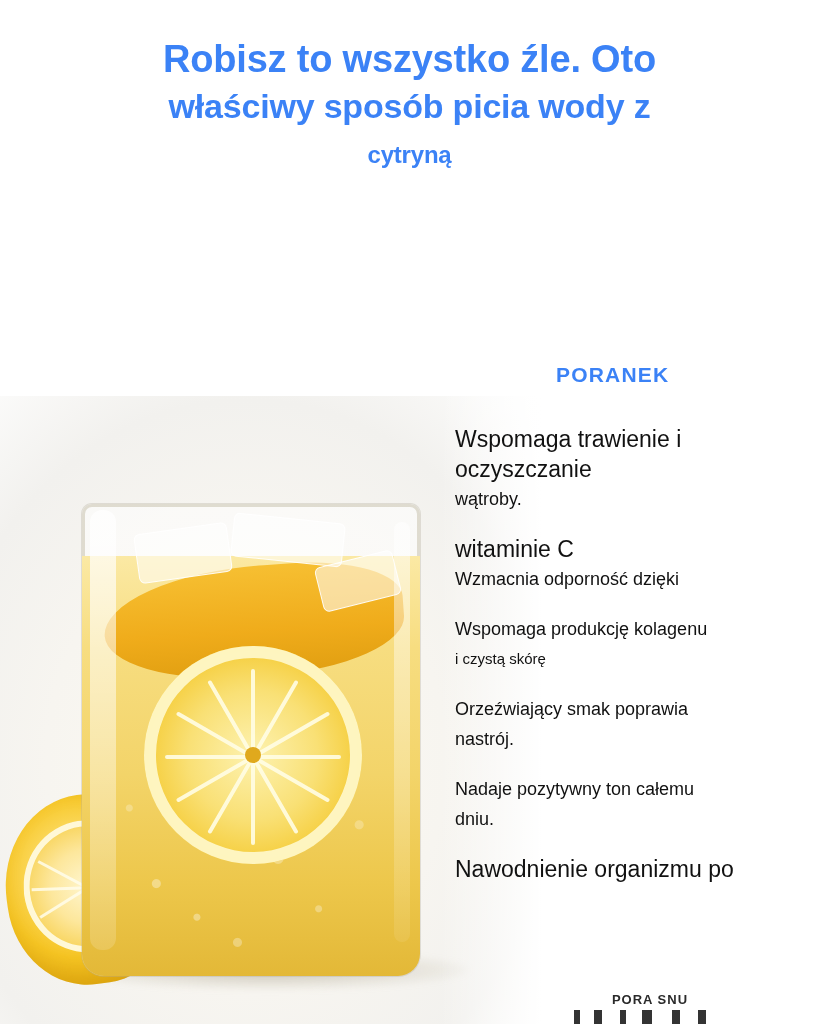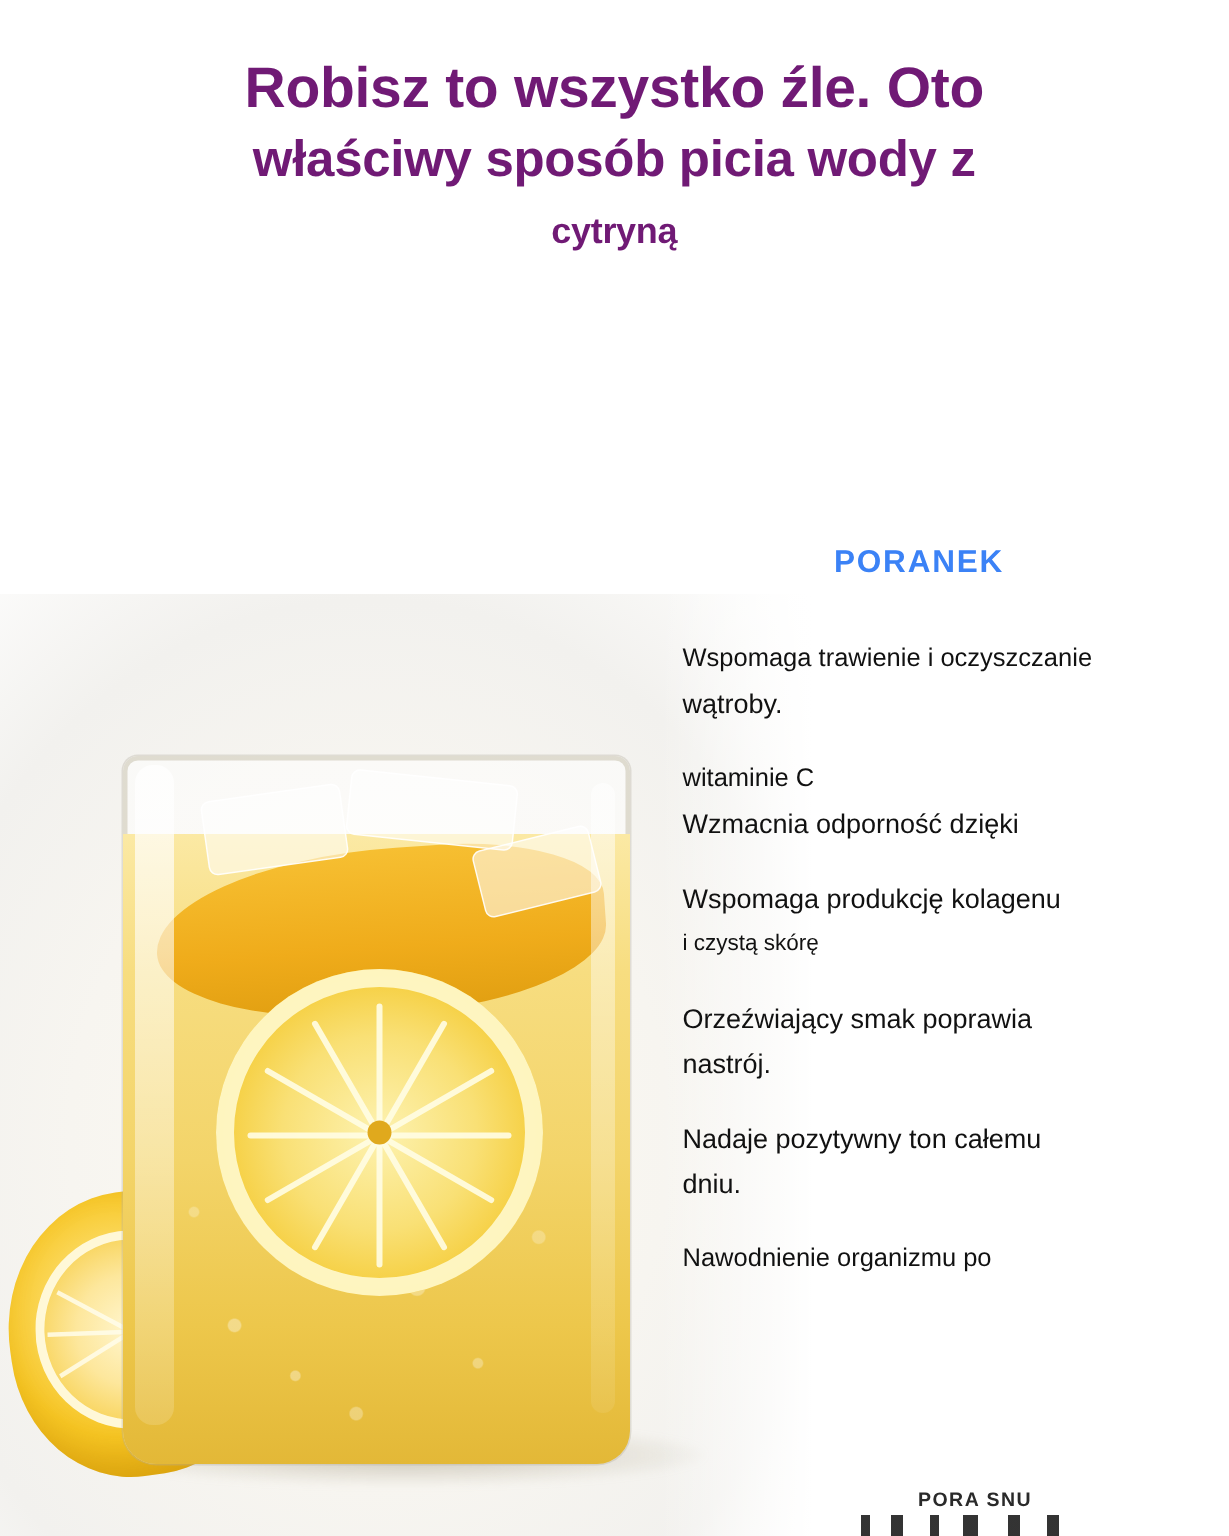--- a/index.html
+++ b/index.html
@@ -21,21 +21,21 @@
     position: absolute;
     top: 36px;
     left: 0;
     width: 819px;
     text-align: center;
     z-index: 5;
   }
   .title-line {
     display: block;
     font-weight: 700;
-    color: #701a75;
+    color: #3b82f6;
     letter-spacing: -0.2px;
   }
   .title-line-1 { font-size: 38px; line-height: 46px; }
   .title-line-2 { font-size: 34px; line-height: 48px; }
   .title-line-3 { font-size: 24px; line-height: 50px; }
 
   
   .photo {
     position: absolute;
     left: 0;
@@ -227,21 +227,21 @@
     width: 330px;
   }
   .benefit {
     margin-bottom: 20px;
     color: #111111;
   }
   .benefit .ln {
     display: block;
     line-height: 30px;
   }
-  .s17 { font-size: 17px; }
+  .s17 { font-size: 23px; }
   .s18 { font-size: 18px; }
   .s15 { font-size: 15px; }
 
   
   .watermark {
     position: absolute;
     left: 560px;
     top: 992px;
     width: 180px;
     height: 32px;

